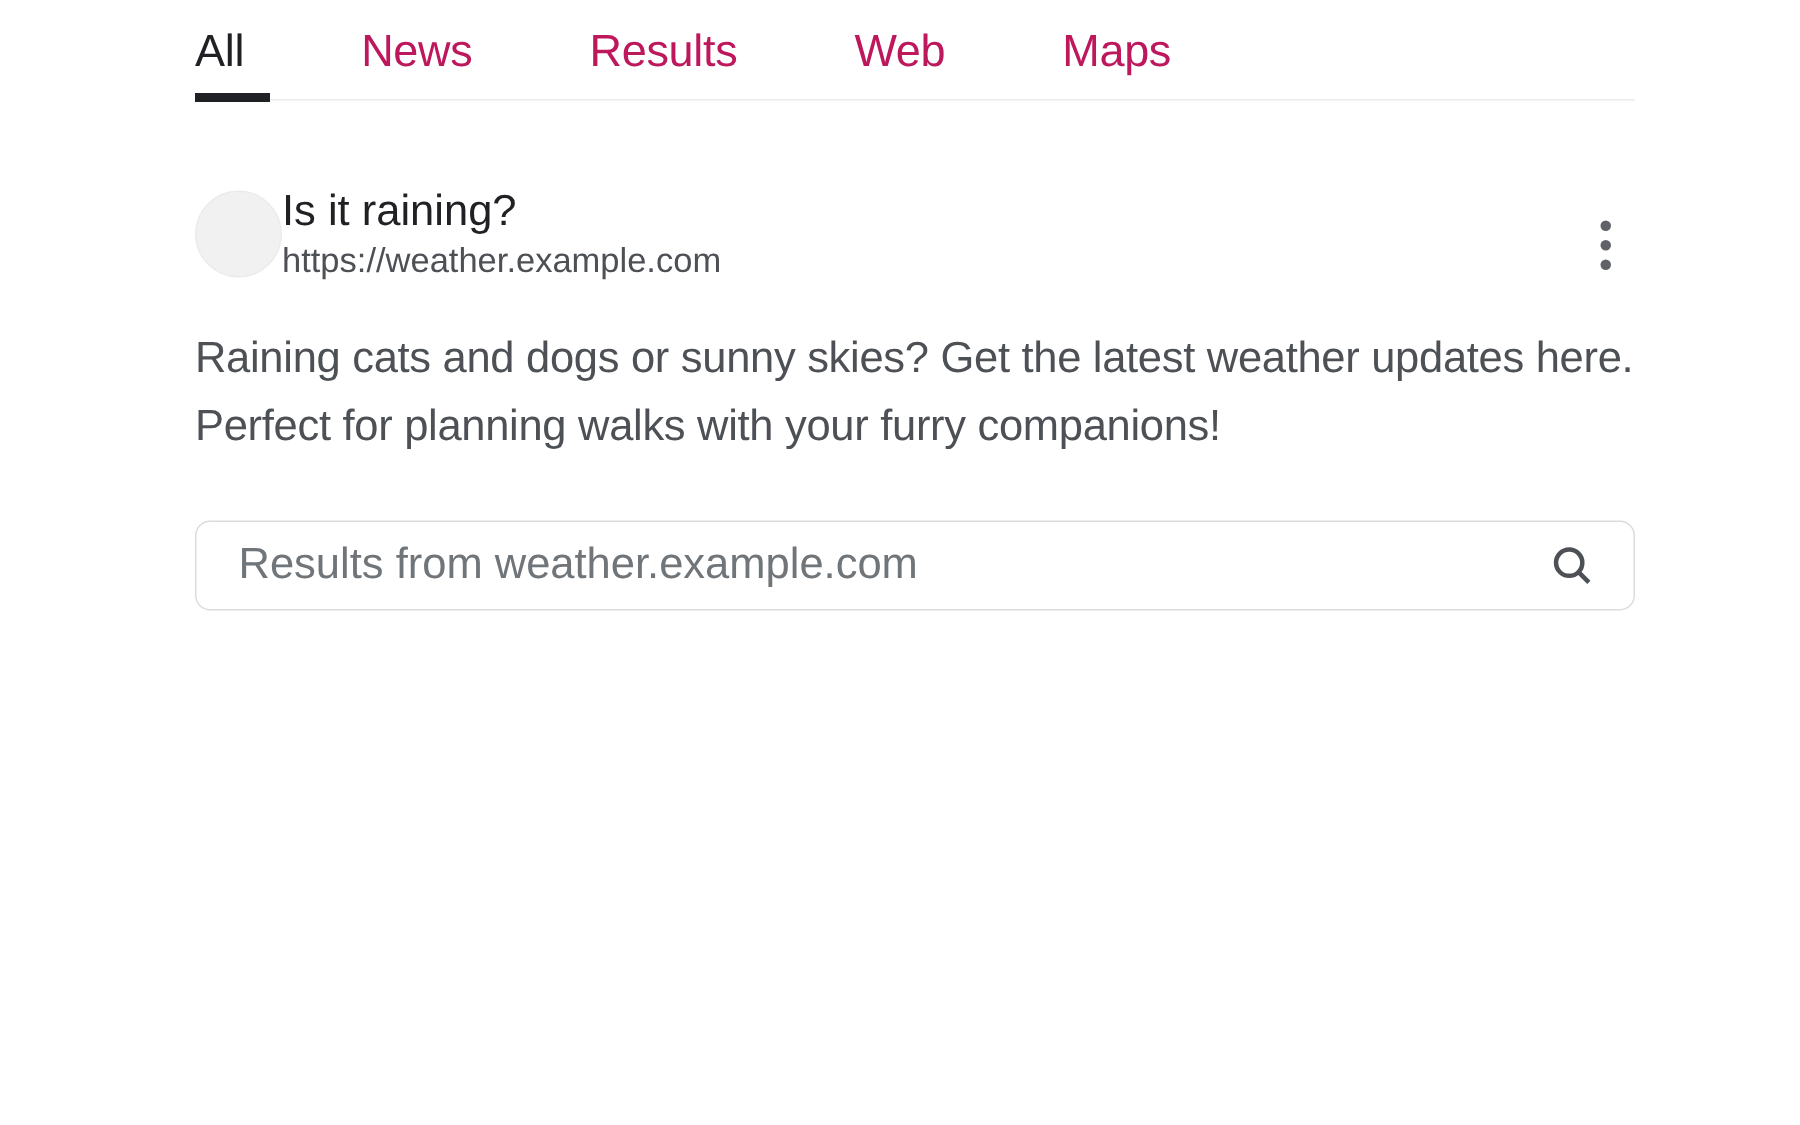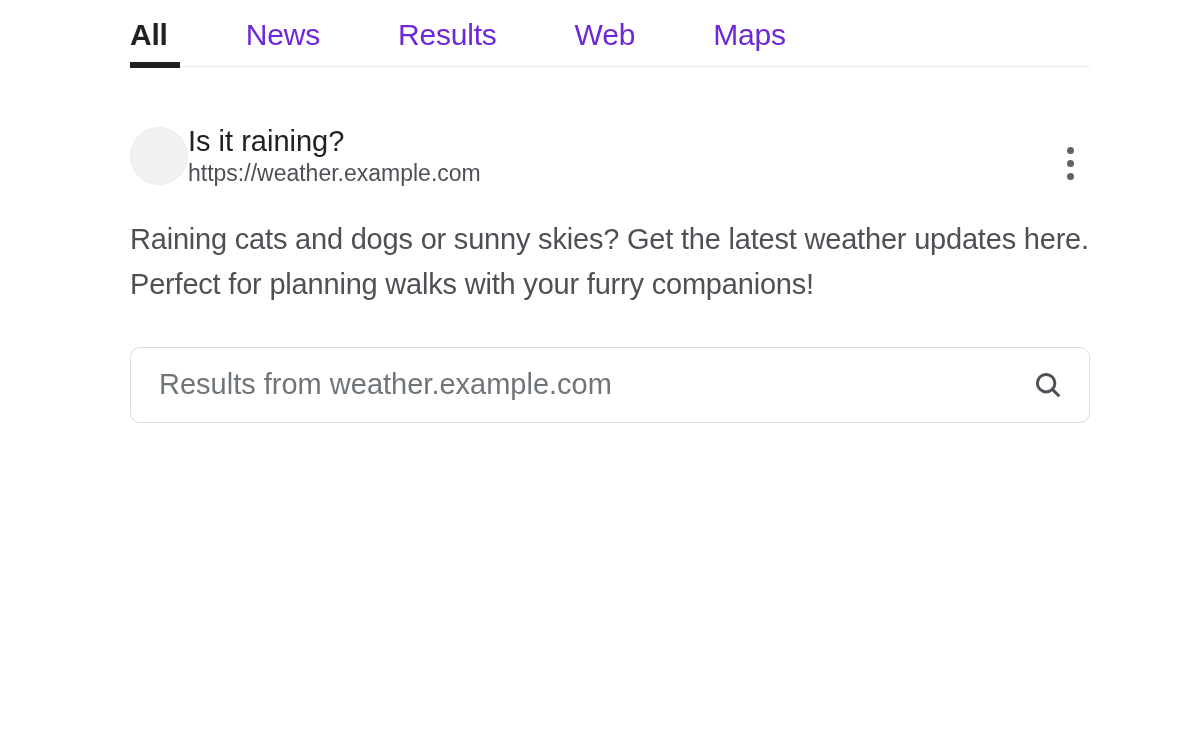--- a/index.html
+++ b/index.html
@@ -17,29 +17,29 @@
       padding: 18px 110px 0 130px;
     }
     .tabs {
       display: flex;
       gap: 78px;
       border-bottom: 1px solid #ebebeb;
       padding-bottom: 0;
     }
     .tab {
       font-size: 30px;
-      color: #6d28d9;
+      color: #be185d;
       cursor: pointer;
       padding-bottom: 14px;
       font-weight: 400;
       letter-spacing: -0.2px;
     }
     .tab.active {
       color: #202124;
-      font-weight: 700;
+      font-weight: 400;
       position: relative;
     }
     .tab.active::after {
       content: "";
       position: absolute;
       left: 0;
       bottom: -2px;
       width: 50px;
       height: 6px;
       background: #202124;
@@ -104,21 +104,21 @@
       margin-top: 30px;
       line-height: 1.55;
       letter-spacing: -0.2px;
     }
     .site-search {
       margin-top: 40px;
       display: flex;
       align-items: center;
       border: 1px solid #dadce0;
       border-radius: 10px;
-      height: 76px;
+      height: 60px;
       padding: 0 26px 0 28px;
     }
     .site-search-input {
       flex: 1;
       border: none;
       outline: none;
       font-size: 29px;
       color: #70757a;
       background: transparent;
       font-family: inherit;

